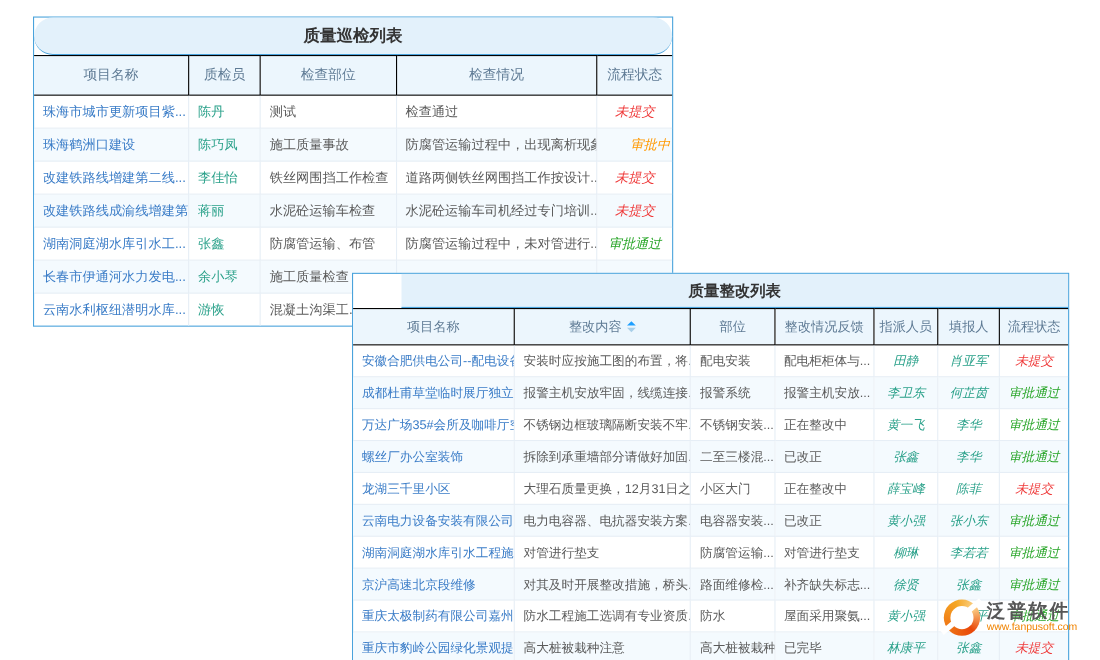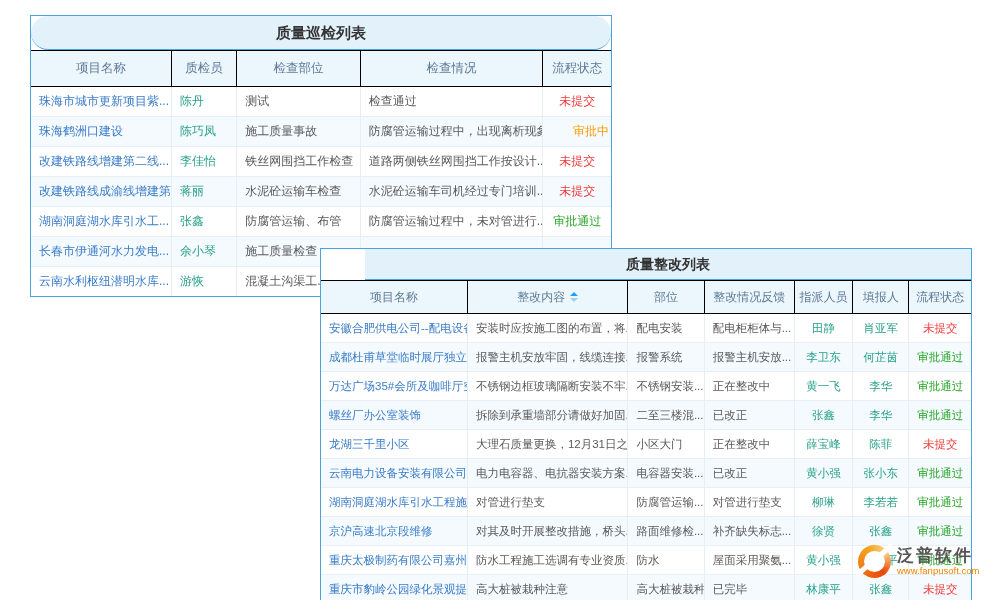--- a/index.html
+++ b/index.html
@@ -34,21 +34,21 @@
     border:1px solid #e6eef6;color:#5a5a5a;
     white-space:nowrap;overflow:hidden;padding:0 8px;
   }
   #panel1 td{height:29px;font-size:12px;}
   #panel2 td{height:28px;font-size:11.5px;}
   tbody tr:nth-child(even){background:var(--row-alt,#f4fafe);}
   th:first-child,td:first-child{border-left:none;}
   th:last-child,td:last-child{border-right:none;}
   tbody tr:last-child td{border-bottom:none;}
   .al-l{text-align:left;}
-  .al-c{text-align:center;padding:0 2px;}
+  .al-c{text-align:center;padding:0 2px;font-style:italic;}
   .ty-link{color:var(--link,#3a7cc7);cursor:pointer;}
   .ty-person{color:var(--person,#2aa18a);}
   .sort-icon{display:inline-block;vertical-align:middle;margin-left:5px;cursor:pointer;}
   .sort-icon i{display:block;width:0;height:0;border-left:4px solid transparent;border-right:4px solid transparent;}
   .sort-icon .up{border-bottom:4px solid #1E9FFF;margin-bottom:2px;}
   .sort-icon .dn{border-top:4px solid #a8cfe9;}
   .logo{
     position:absolute;left:858px;top:545px;z-index:30;
     display:flex;align-items:center;gap:6px;
   }

